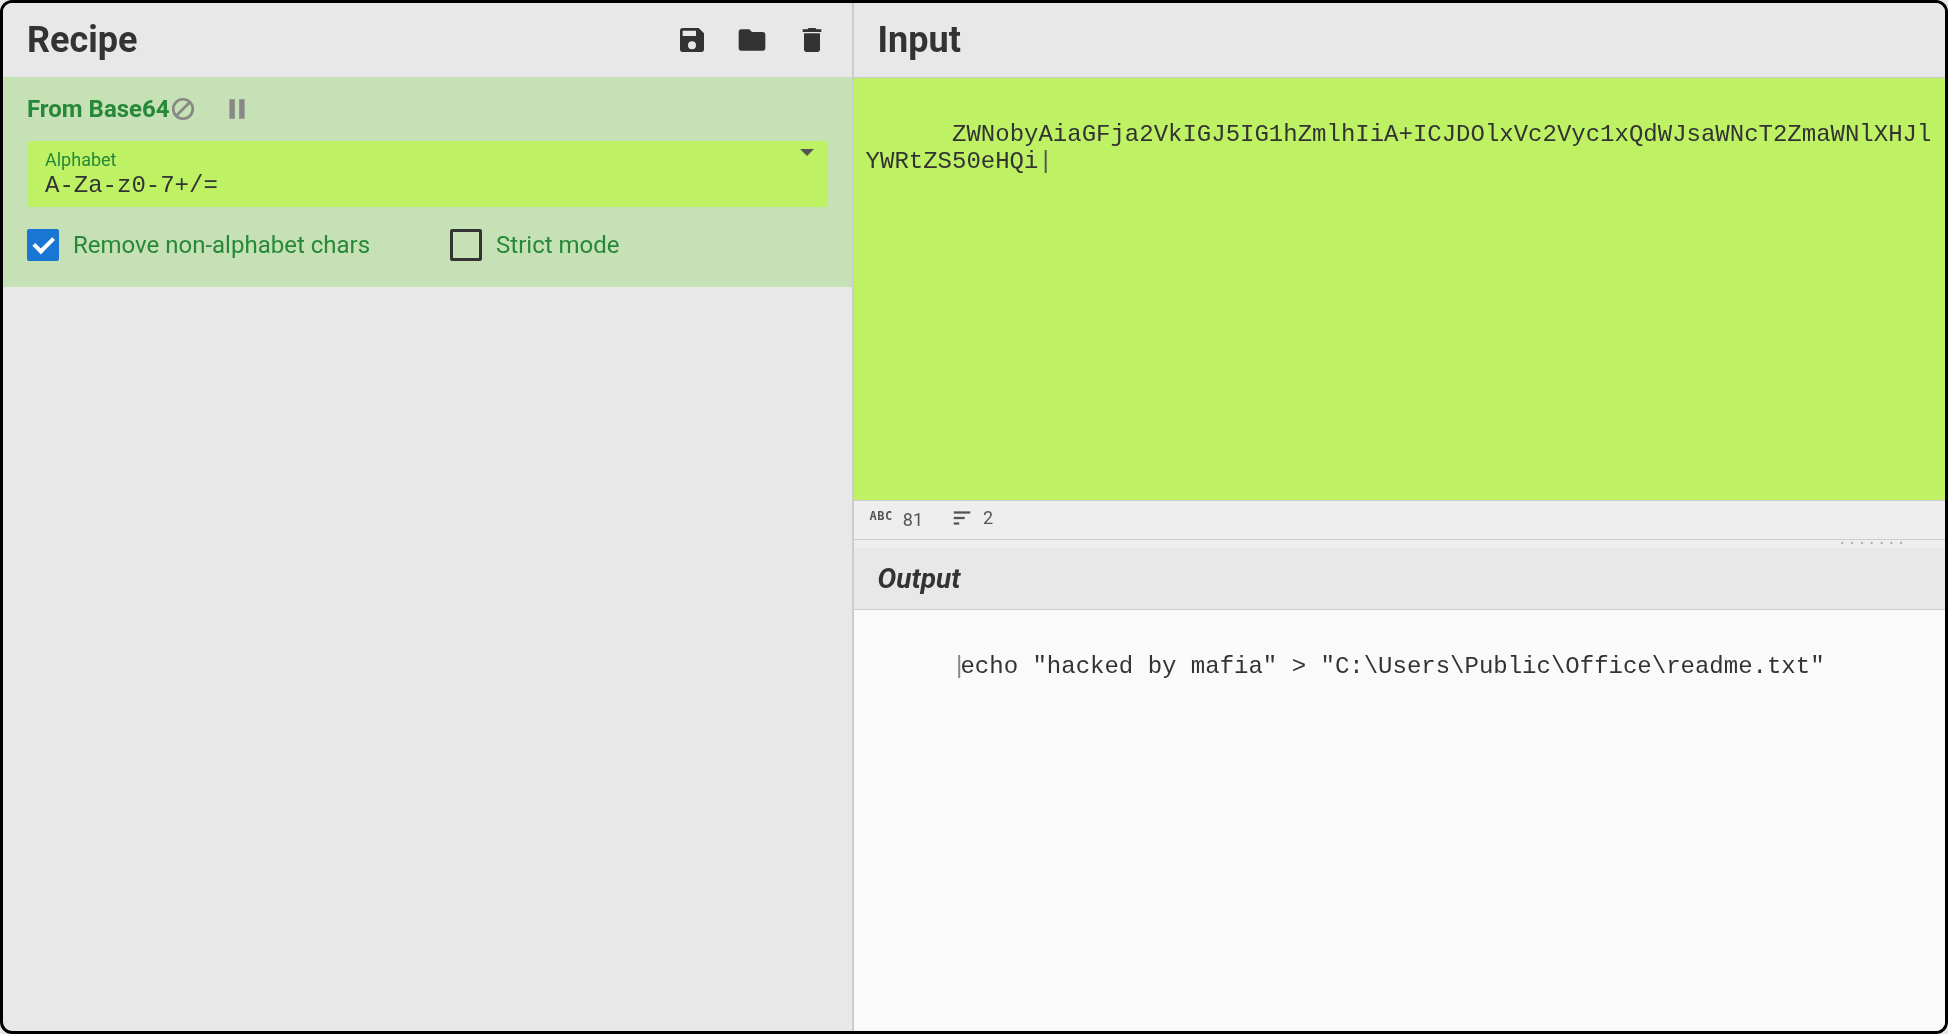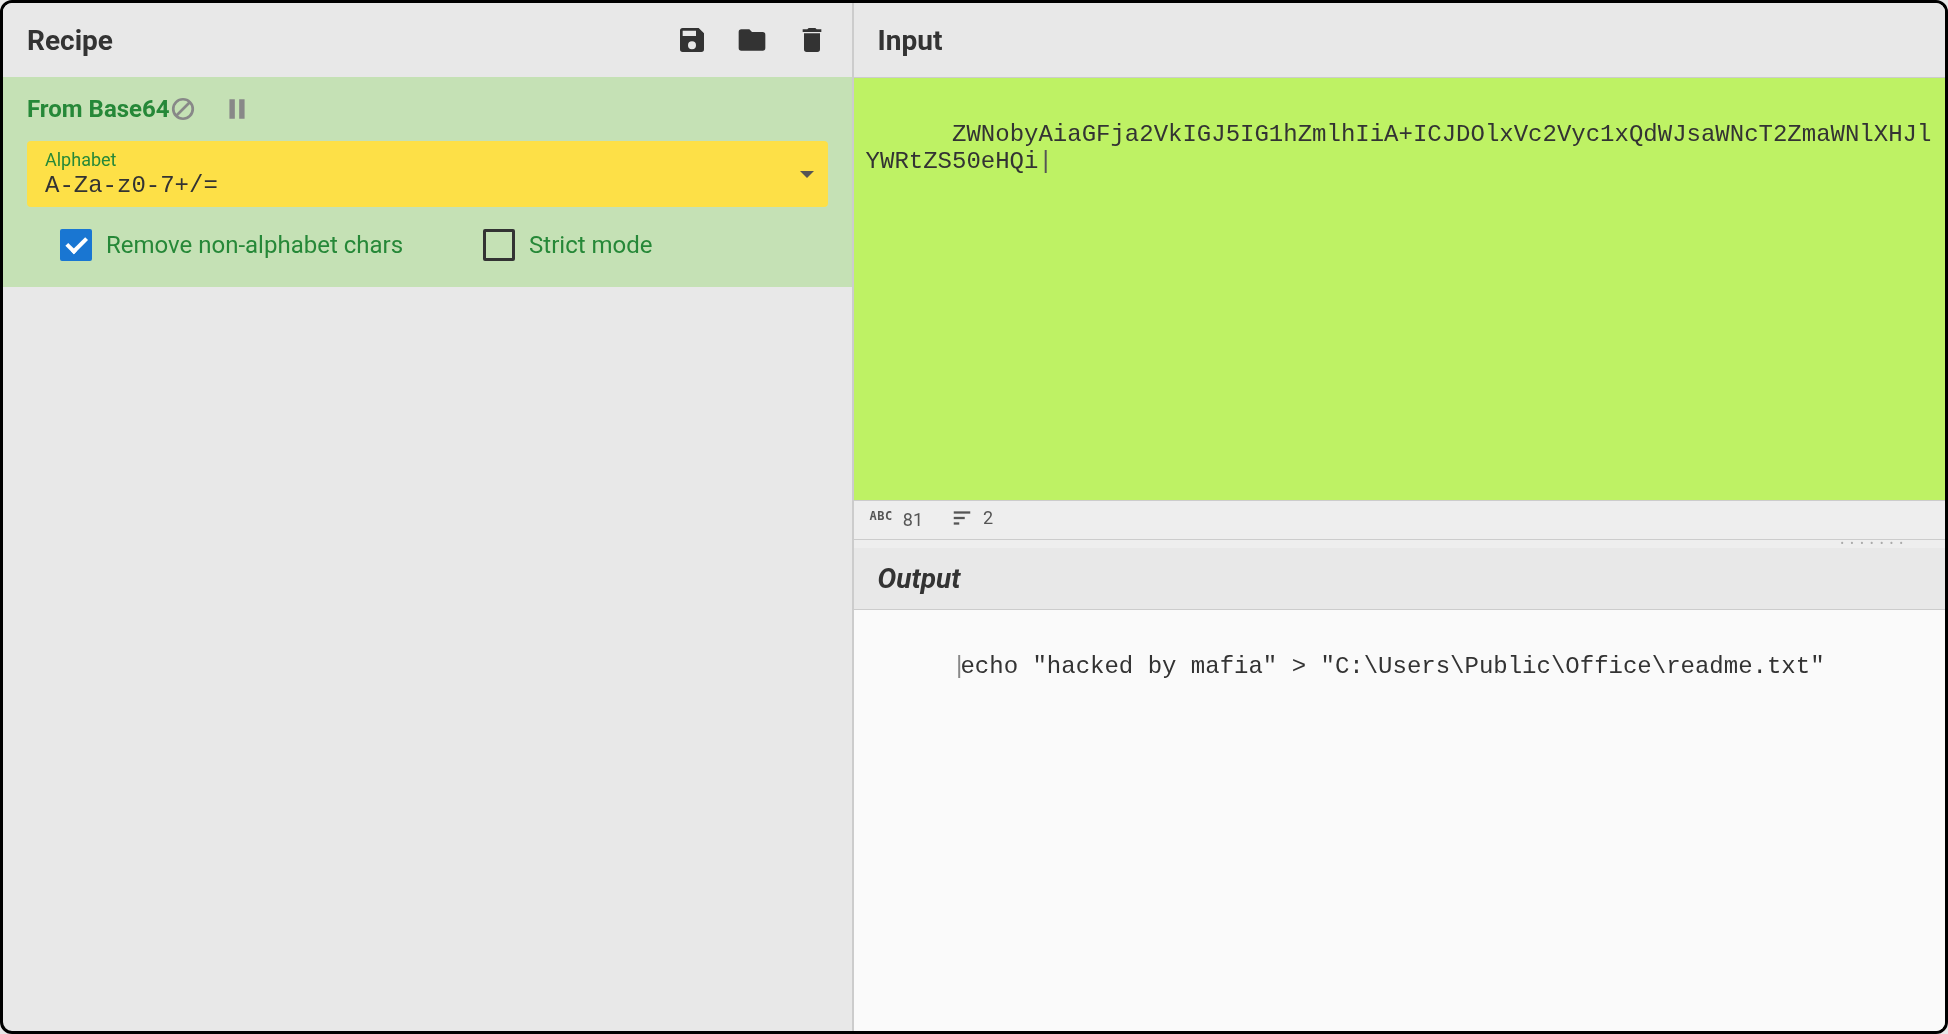--- a/index.html
+++ b/index.html
@@ -29,21 +29,21 @@
     }
     .panel-header {
       display: flex;
       align-items: center;
       justify-content: space-between;
       padding: 12px 24px;
       background: #e8e8e8;
       min-height: 74px;
     }
     .panel-title {
-      font-size: 28px;
+      font-size: 36px;
       font-weight: 700;
       color: #333;
     }
     .toolbar-icons {
       display: flex;
       gap: 28px;
     }
     .toolbar-icon {
       width: 32px;
       height: 32px;
@@ -78,25 +78,25 @@
       cursor: pointer;
       stroke: #888;
       fill: none;
       stroke-width: 2.5;
     }
     .pause-icon {
       fill: #888;
       stroke: none;
     }
     .select-wrapper {
-      background: #fde047;
+      background: #bef264;
       border-radius: 4px;
       padding: 8px 14px 8px 18px;
       display: flex;
-      align-items: center;
+      align-items: flex-start;
       position: relative;
       margin-bottom: 22px;
     }
     .select-inner {
       display: flex;
       flex-direction: column;
       flex: 1;
     }
     .select-label {
       font-size: 18px;
@@ -111,21 +111,20 @@
     .dropdown-caret {
       width: 0;
       height: 0;
       border-left: 7px solid transparent;
       border-right: 7px solid transparent;
       border-top: 7px solid #555;
     }
     .checkboxes {
       display: flex;
       gap: 80px;
-      margin-left: 33px;
     }
     .checkbox-group {
       display: flex;
       align-items: center;
       gap: 14px;
       cursor: pointer;
     }
     .checkbox {
       width: 32px;
       height: 32px;

